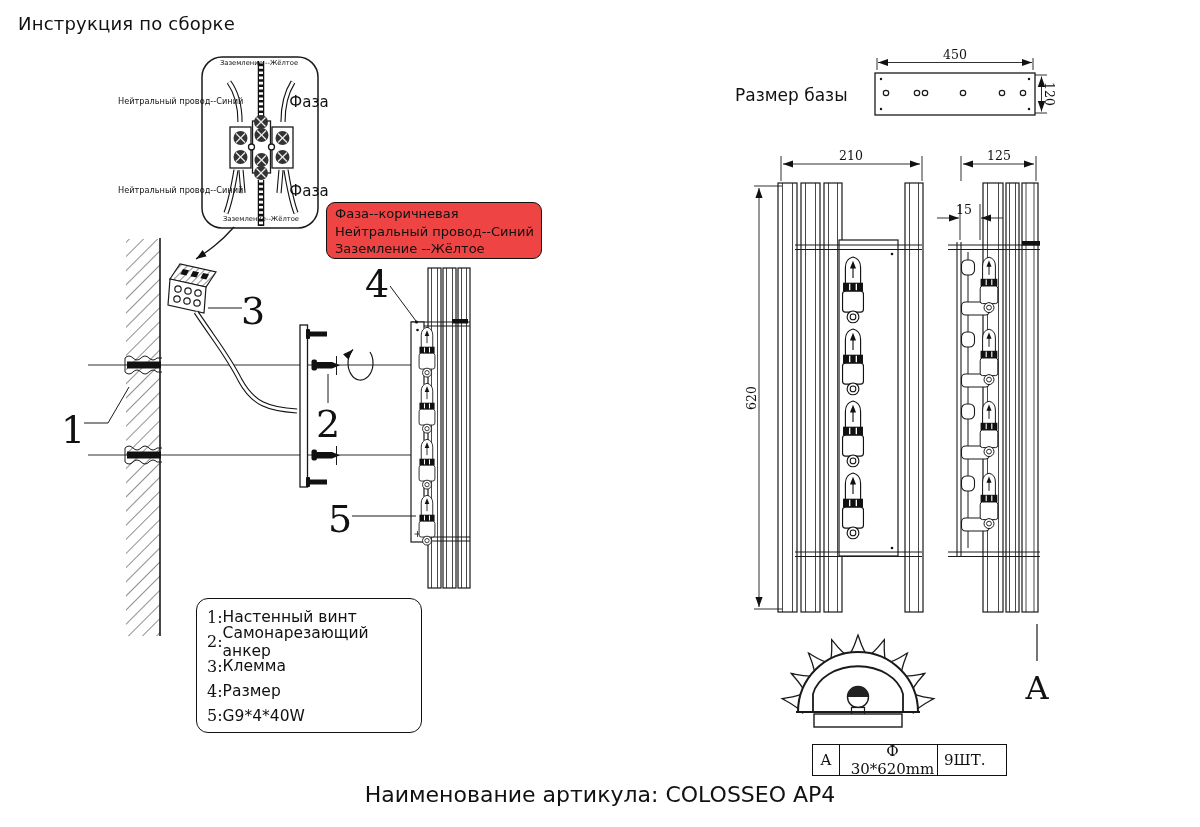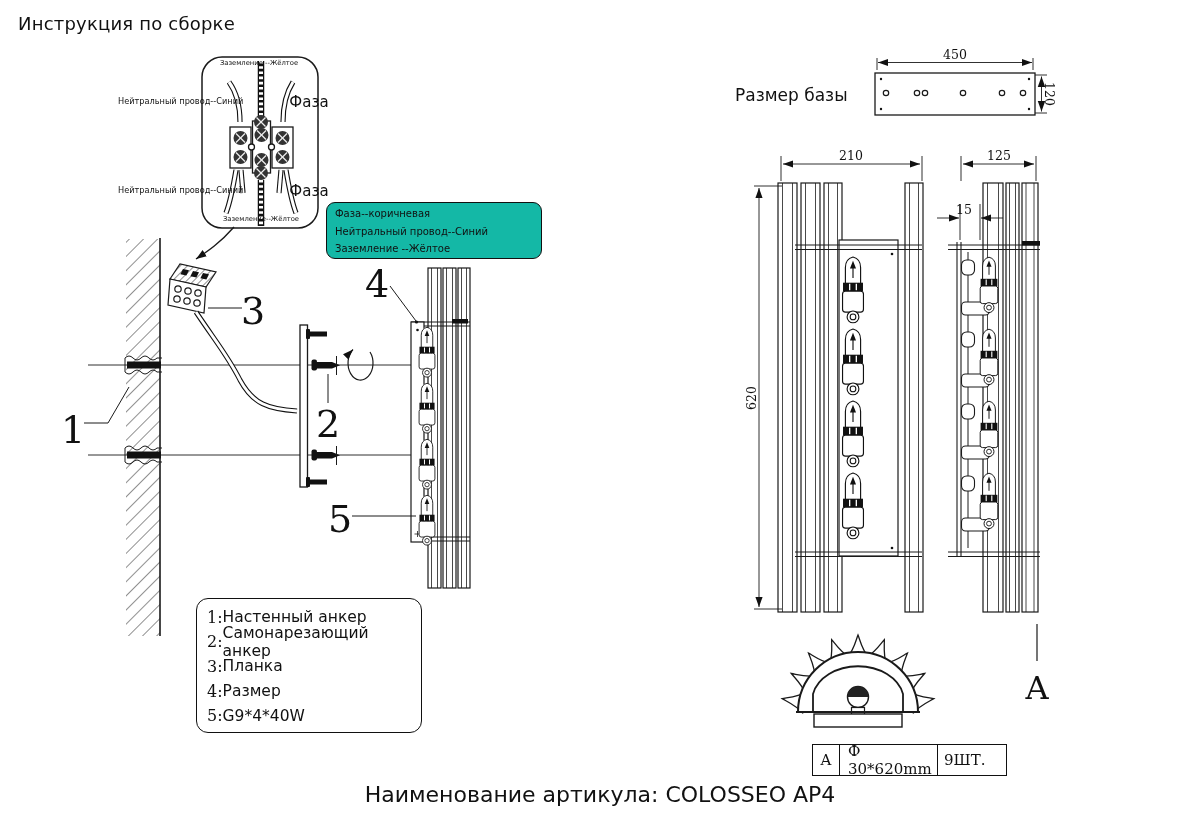--- a/index.html
+++ b/index.html
@@ -3,29 +3,29 @@
 <meta charset="utf-8">
 <style>
   html,body{margin:0;padding:0;background:#fff;}
   .page{position:relative;width:1200px;height:827px;background:#fff;overflow:hidden;
         font-family:"DejaVu Sans",sans-serif;color:#111;}
   .abs{position:absolute;}
   .h-left{left:18px;top:13px;font-size:18px;letter-spacing:0.2px;}
   .h-right{right:22px;top:13px;font-size:18px;letter-spacing:0.2px;}
   .base-label{left:735px;top:85px;font-size:17px;text-align:center;}
   .callout{left:326px;top:202px;width:206px;height:53px;border:1.5px solid #111;
-           border-radius:9px;padding:2px 0 0 8px;font-size:10px;line-height:17.5px;background:#14b8a6;}
+           border-radius:9px;padding:2px 0 0 8px;font-size:13px;line-height:17.5px;background:#ef4444;}
   .legend{left:196px;top:598px;width:214px;height:127px;border:1.4px solid #111;
           border-radius:12px;padding:6px 0 0 10px;background:#fff;}
   .legend-row{height:24.6px;font-size:15.5px;display:flex;align-items:center;}
   .legend-num{font-family:"DejaVu Serif",serif;font-size:16px;}
   .spec-table{left:812px;top:744px;width:193px;height:30px;border:1.4px solid #111;
               display:flex;font-family:"DejaVu Serif",serif;font-size:15px;background:#fff;}
   .spec-c1{width:26px;border-right:1.3px solid #111;display:flex;align-items:center;justify-content:center;}
-  .spec-c2{width:89px;border-right:1.3px solid #111;display:flex;align-items:center;padding-left:8px;}
+  .spec-c2{width:89px;border-right:1.3px solid #111;display:flex;align-items:center;padding-left:8px;text-align:center;}
   .spec-c3{flex:1;display:flex;align-items:center;padding-left:6px;}
   .footer{left:0;width:100%;top:782px;text-align:center;font-size:22px;}
   svg{position:absolute;left:0;top:0;}
   svg text{stroke:none;fill:#111;}
   .t6{font-family:"DejaVu Sans",sans-serif;font-size:6.8px;text-anchor:middle;}
   .t8{font-family:"DejaVu Sans",sans-serif;font-size:8.2px;}
   .ph{font-family:"DejaVu Sans",sans-serif;font-size:15px;text-anchor:middle;}
   .dim{font-family:"DejaVu Serif",serif;font-size:12.5px;text-anchor:middle;}
   .pn{font-family:"DejaVu Serif",serif;font-size:38px;text-anchor:middle;}
   .sA{font-family:"DejaVu Serif",serif;font-size:32px;text-anchor:middle;}
@@ -340,29 +340,29 @@
 
   <div class="abs callout">
     <div>Фаза--коричневая</div>
     <div>Нейтральный провод--Синий</div>
     <div>Заземление --Жёлтое</div>
   </div>
 
   <div class="abs legend">
     <div class="legend-row">
         <span class="legend-num">1:</span>
-        <span>Настенный анкер</span>
+        <span>Настенный винт</span>
       </div>
     <div class="legend-row">
         <span class="legend-num">2:</span>
         <span>Самонарезающий анкер</span>
       </div>
     <div class="legend-row">
         <span class="legend-num">3:</span>
-        <span>Планка</span>
+        <span>Клемма</span>
       </div>
     <div class="legend-row">
         <span class="legend-num">4:</span>
         <span>Размер</span>
       </div>
     <div class="legend-row">
         <span class="legend-num">5:</span>
         <span>G9*4*40W</span>
       </div>
   </div>

